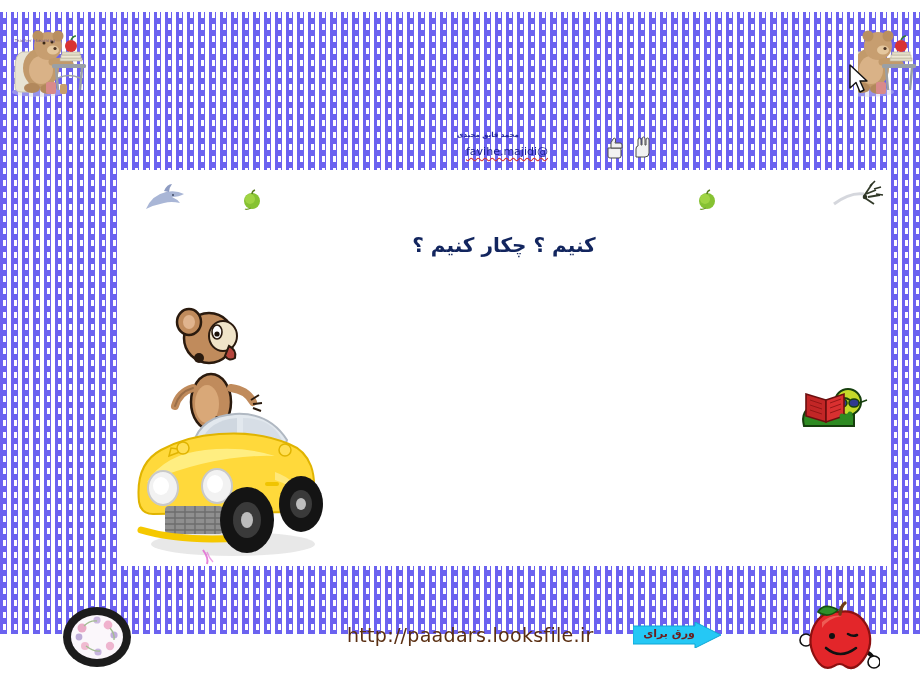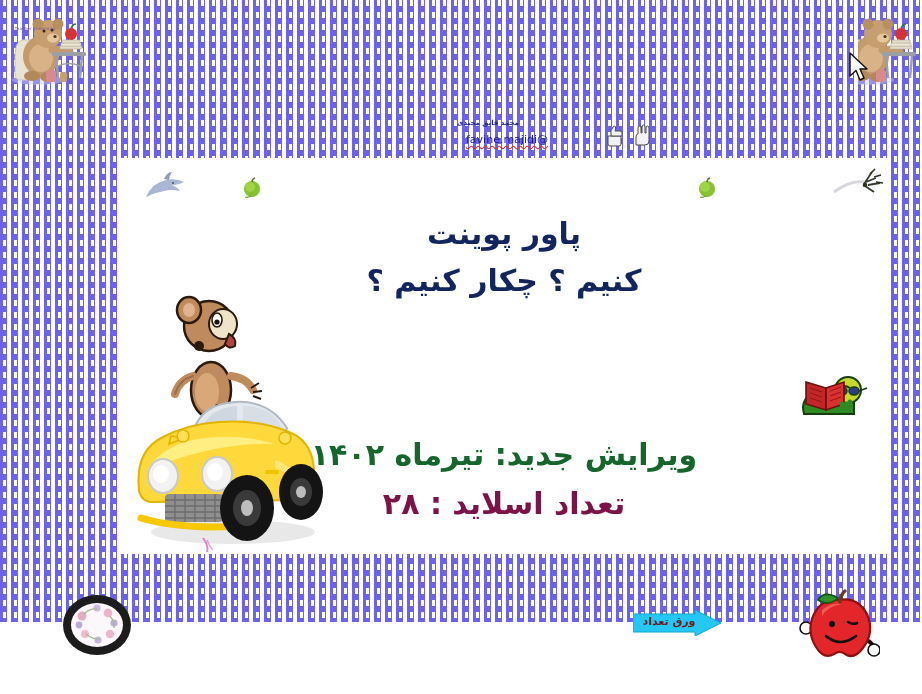--- a/index.html
+++ b/index.html
@@ -26,20 +26,21 @@
         #6b62f0 0px, #6b62f0 7px,
         #ffffff 7px, #ffffff 11px
       ),
       repeating-linear-gradient(
         to bottom,
         rgba(255,255,255,0) 0px, rgba(255,255,255,0) 4px,
         #ffffff 4px, #ffffff 6px
       );
     background-size: 11px 12px, 11px 12px;
     box-sizing: border-box;
+    margin-top: 12px;
   }
   #weave-overlay {
     position: absolute;
     inset: 0;
     background-image:
       repeating-linear-gradient(
         to right,
         rgba(255,255,255,0) 0px, rgba(255,255,255,0) 3px,
         #ffffff 3px, #ffffff 6px,
         rgba(255,255,255,0) 6px, rgba(255,255,255,0) 11px
@@ -109,21 +110,21 @@
   .slide-title-line {
     color: #12255e;
     font-weight: bold;
     font-size: 31px;
     line-height: 47px;
     letter-spacing: 0px;
     white-space: nowrap;
   }
   .slide-title-line.l1 { font-size: 30px; }
   .slide-title-line.l2 { font-size: 30px; }
-  .slide-title-line.l3 { font-size: 30px; }
+  .slide-title-line.l3 { font-size: 20px; }
 
   .slide-sub-block {
     position: absolute;
     left: 0;
     top: 272px;
     width: 768px;
     text-align: center;
     direction: rtl;
   }
   .sub-green {
@@ -385,53 +386,49 @@
       <path d="M8 10 l20 6 l0 22 l-20 -6 z" fill="#c22626" stroke="#6b0f0f" stroke-width="1.6"></path>
       <path d="M28 16 l18 -6 l0 22 l-18 6 z" fill="#d93030" stroke="#6b0f0f" stroke-width="1.6"></path>
       <g stroke="#8d1414" stroke-width="0.9">
         <path d="M12 16 l12 4 M12 21 l12 4 M12 26 l12 4"></path>
         <path d="M32 19 l11 -4 M32 24 l11 -4 M32 29 l11 -4"></path>
       </g>
       <path d="M44 32 q6 2 8 -2" stroke="#2e8b22" stroke-width="5" fill="none" stroke-linecap="round"></path>
     </svg>
 
     <div class="slide-title-block">
-      <div class="slide-title-line l1">پاور پوینت</div>
       <div class="slide-title-line l3">کنیم ؟ چکار کنیم ؟</div>
     </div>
 
-    <div class="slide-sub-block">
-      <div class="sub-green">ویرایش جدید: تیرماه ۱۴۰۲</div>
-      <div class="sub-maroon">تعداد اسلاید : ۲۸</div>
-    </div>
   </div>
 
   <svg class="emblem" viewBox="0 0 70 62">
     <ellipse cx="35" cy="31" rx="34" ry="30" fill="#1c1c1c"></ellipse>
     <ellipse cx="35" cy="31" rx="26" ry="22" fill="#fbf7fb"></ellipse>
     <g opacity="0.95">
       <circle cx="20" cy="22" r="4.5" fill="#e9a6c4"></circle>
       <circle cx="17" cy="31" r="3.4" fill="#b9a7d6"></circle>
       <circle cx="23" cy="40" r="4" fill="#f0b8cf"></circle>
       <circle cx="35" cy="14" r="3.6" fill="#cbb6e0"></circle>
       <circle cx="46" cy="19" r="4.4" fill="#f0aecb"></circle>
       <circle cx="52" cy="29" r="3.6" fill="#bda9d9"></circle>
       <circle cx="48" cy="40" r="4.2" fill="#eeb2cd"></circle>
       <circle cx="36" cy="46" r="3.6" fill="#c6b2de"></circle>
       <path d="M22 20 q6 -6 13 -5 M48 22 q5 6 4 12 M24 40 q8 6 14 5" stroke="#9fba8d" stroke-width="1.4" fill="none"></path>
     </g>
   </svg>
   <div class="emblem-text">Teacher . Learning</div>
 
+  <div class="site-url">http://paadars.looksfile.ir</div>
 
   <div id="next-arrow">
     <svg width="90" height="26" viewBox="0 0 90 26" style="position:absolute;left:0;top:0;">
       <path d="M0 4 L62 4 L62 0 L88 13 L62 26 L62 22 L0 22 Z" fill="#25c8f5" stroke="#0fa6d4" stroke-width="1"></path>
     </svg>
-    <span class="arrow-label">ورق تعداد</span>
+    <span class="arrow-label">ورق برای</span>
   </div>
 
   <svg class="art" style="left:798px; top:588px;" width="82" height="76" viewBox="0 0 82 76">
 
     <path d="M14 38 q-6 -2 -8 2" stroke="#111111" stroke-width="4" fill="none" stroke-linecap="round"></path>
     <circle cx="8" cy="40" r="6" fill="#ffffff" stroke="#111111" stroke-width="1.6"></circle>
     <path d="M68 52 q6 2 8 8" stroke="#111111" stroke-width="4" fill="none" stroke-linecap="round"></path>
     <circle cx="76" cy="62" r="6" fill="#ffffff" stroke="#111111" stroke-width="1.6"></circle>
 
     <path d="M41 12 q18 -4 28 14 q8 18 -4 34 q-9 12 -18 6 q-5 -4 -11 0 q-10 6 -18 -7 q-10 -16 -2 -33 q9 -17 25 -14 z" fill="#e3262a" stroke="#8c1010" stroke-width="2.2"></path>

